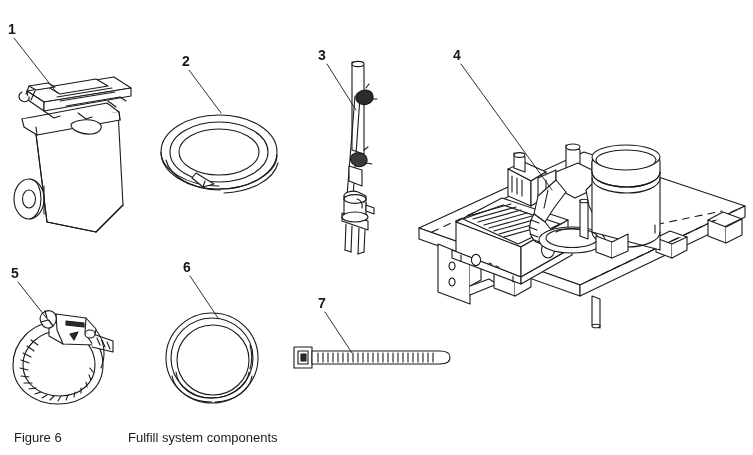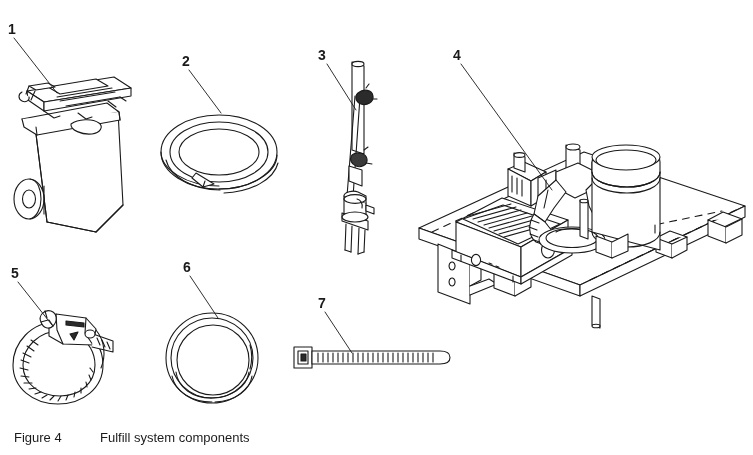--- a/index.html
+++ b/index.html
@@ -44,20 +44,21 @@
     font-size: 13px;
     color: #1c1c1c;
     white-space: nowrap;
   }
   #caption .cap-label {
     display: inline-block;
     width: 86px;
   }
   #caption .cap-text {
     display: inline-block;
+    margin-left: 28px;
   }
 </style>
 </head>
 <body>
 
 <div id="figure-page">
 
   <svg id="illustration" viewBox="0 0 753 455">
     <defs>
       <g id="glyph-none"></g>
@@ -378,16 +379,16 @@
       <div class="callout-label" style="left: 8px; top: 22px;">1</div>
       <div class="callout-label" style="left: 182px; top: 54px;">2</div>
       <div class="callout-label" style="left: 318px; top: 48px;">3</div>
       <div class="callout-label" style="left: 453px; top: 48px;">4</div>
       <div class="callout-label" style="left: 11px; top: 266px;">5</div>
       <div class="callout-label" style="left: 183px; top: 260px;">6</div>
       <div class="callout-label" style="left: 318px; top: 296px;">7</div>
     </div>
 
   <div id="caption">
-    <span class="cap-label">Figure 4</span><span class="cap-text">Fulfill system components</span>
+    <span class="cap-label">Figure 6</span><span class="cap-text">Fulfill system components</span>
   </div>
 
 </div>
 
 </body></html>

